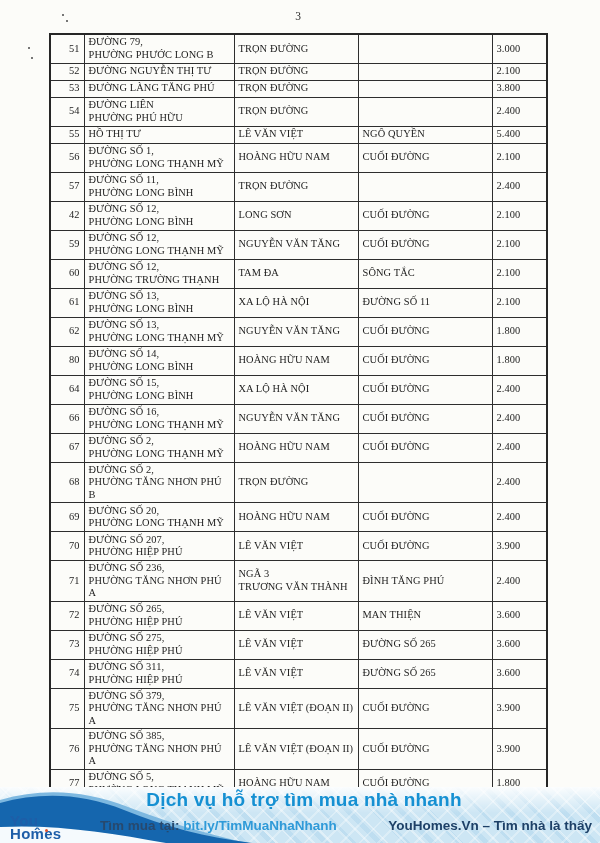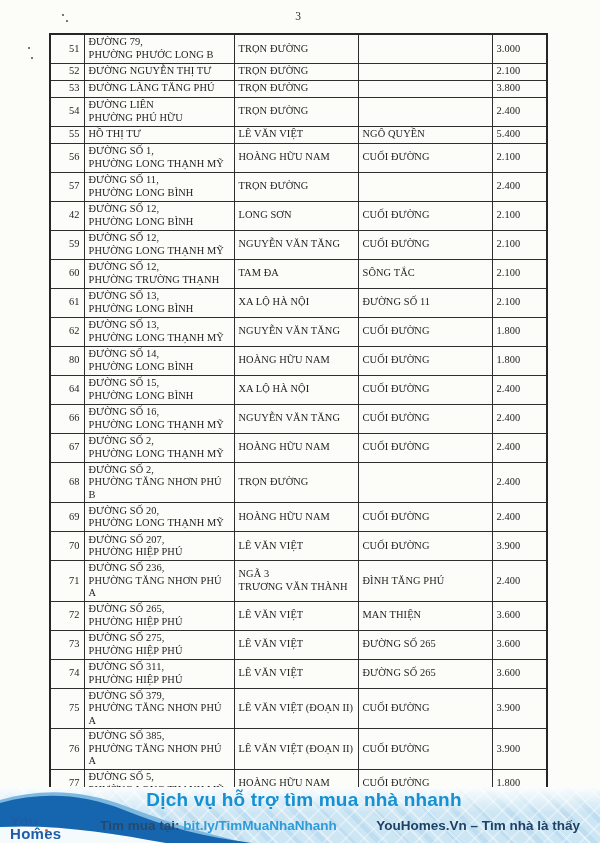--- a/index.html
+++ b/index.html
@@ -59,21 +59,21 @@
   .f-title{
     position:absolute;top:2px;left:0;width:568px;text-align:center;
     font-weight:bold;font-size:19px;color:#1590d2;letter-spacing:.2px;margin-left:20px;
   }
   .f-sub{
     position:absolute;top:31px;left:100px;width:300px;text-align:left;
     font-weight:bold;font-size:13.5px;color:#27496e;
   }
   .f-sub .link{color:#2f9ad8;}
   .f-right{
-    position:absolute;top:31px;right:20px;
+    position:absolute;top:31px;right:8px;
     font-weight:bold;font-size:13.5px;color:#1d4067;text-align:right;
   }
   .swoosh{position:absolute;left:0;bottom:0;width:260px;height:56px;}
   .logo{
     position:absolute;left:10px;bottom:3px;z-index:3;
     font-weight:bold;font-size:15px;line-height:13px;letter-spacing:.3px;
     color:#1e5ea8;
   }
   .logo-dot{
     position:absolute;left:45px;bottom:11px;width:3px;height:3px;

